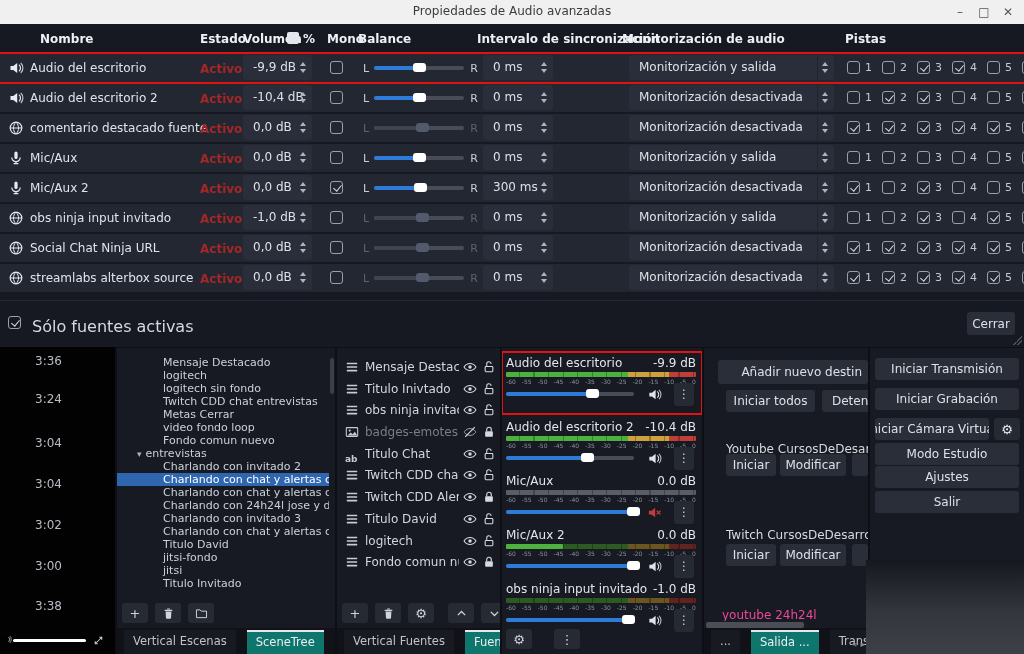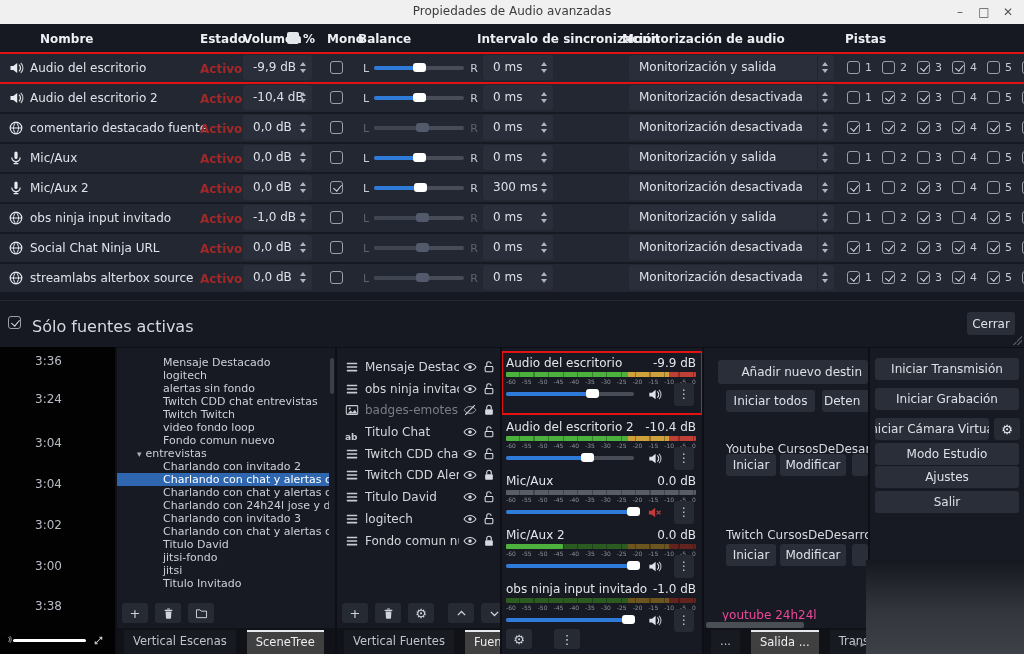--- a/index.html
+++ b/index.html
@@ -80,21 +80,21 @@
   .titem .caret{margin-right:4px;font-size:9px;color:#aab0b8}
   .titem.selected{background:var(--c-selection);color:#fff}
   .sb{position:absolute;right:1px;top:10px;width:4px;height:36px;background:#3a3f49;border-radius:2px}
   .toolstrip{position:absolute;left:0;right:0;top:252px;height:26px;background:inherit;display:flex;align-items:center;gap:7px;padding-left:5px}
   .tbtn{width:26px;height:20px;background:#262a33;border-radius:3px;color:#cfd3da;
         display:flex;align-items:center;justify-content:center;font-size:13px;flex:none}
   .tbtn .ic{width:13px;height:13px}
   .tgap{width:4px}
   .tabbar{position:absolute;left:0;right:0;bottom:0;height:26px;background:#101218;display:flex;align-items:flex-end;padding-left:7px;gap:11px}
   .tab{height:24px;line-height:22px;padding:0 9px;font-size:11.5px;color:#bfc3ca;background:#171a21;white-space:nowrap}
-  .tab.active{background:#404040;color:#eceef1;border-top:2px solid #e6e8eb;line-height:20px}
+  .tab.active{background:#0f766e;color:#eceef1;border-top:2px solid #e6e8eb;line-height:20px}
   .srow{position:relative;height:21.7px}
   .srow .sic{position:absolute;left:8px;top:4px;width:14px;height:14px;color:#c8ccd2}
   .srow .sname{position:absolute;left:28px;top:4px;font-size:12px;color:#d3d6db;white-space:nowrap;max-width:94px;overflow:hidden}
   .srow.dim .sname{color:#787d86}
   .srow .seye{position:absolute;right:23px;top:4px;width:14px;height:14px;color:#d6dae0}
   .srow .slock{position:absolute;right:4px;top:4px;width:14px;height:14px;color:#d6dae0}
   .abicon{font-size:9px;font-weight:bold;color:#c8ccd2;line-height:14px}
   .srclist{position:absolute;left:0;top:8px;right:0}
   .mxblock{position:absolute;left:4px;right:4px;height:54px}
   .mxblock.annotated{outline:2px solid var(--c-annotation);outline-offset:3px}
@@ -113,21 +113,21 @@
             font-size:6px;color:#8b919b}
   .mx-slider{position:absolute;left:0;top:33px;width:128px;height:11px}
   .mx-track{position:absolute;left:0;right:0;top:3px;height:4px;background:#474c57;border-radius:2px}
   .mx-mute{position:absolute;left:141px;top:31px;width:15px;height:15px;color:#dfe3e9}
   .mx-mute.muted{color:var(--c-mute)}
   .mx-dots{position:absolute;left:168px;top:27px;width:20px;height:23px;background:#262a33;border-radius:3px;
            color:#ccd0d7;font-size:12px;text-align:center;line-height:23px}
   .mixstrip{position:absolute;left:4px;top:281px;display:flex;gap:9px}
   .out-add{position:absolute;left:14px;top:12px;width:150px;height:24px;justify-content:flex-end;padding-right:6px}
   .out-startall{position:absolute;left:22px;top:42px;width:89px;height:22px}
-  .out-stopall{position:absolute;left:118px;top:42px;width:48px;height:22px;justify-content:flex-start;padding-left:2px}
+  .out-stopall{position:absolute;left:118px;top:42px;width:48px;height:22px;justify-content:flex-start;padding-left:10px}
   .ogroup-label{position:absolute;left:22px;font-size:12px;color:#d6d9de;white-space:nowrap}
   .ogroup-btn{position:absolute;height:22px}
   .out-bottom{position:absolute;left:18px;top:260px;height:13px;font-size:12px;line-height:15px;color:#ec4899;overflow:hidden}
   .out-scroll{position:absolute;left:2px;top:274px;width:98px;height:6px;background:#4a4e55;border-radius:2px}
   .tabarrows{position:absolute;right:3px;bottom:5px;display:flex;gap:4px;font-size:9px;color:#8a8f98}
   .ctl-btn{position:absolute;left:5px;width:144px;height:22px}
   .ctl-gear{position:absolute;left:124px;width:26px;height:22px;background:#262a33;border-radius:3px;
             color:#e8ebf0;display:flex;align-items:center;justify-content:center;font-size:13px}
   .corner-shade{position:absolute;left:866px;top:213px;right:0;bottom:0;
             background:linear-gradient(180deg,#16181f,#33363c 55%,#3d4046)}
@@ -664,23 +664,23 @@
       <div class="pa-line"></div>
       <svg class="pa-resize">
           <use href="#i-resize"></use>
         </svg>
     </div>
 
     <div class="dock dock-scenetree">
       <div class="tree" id="scenetree">
           <div class="titem"><span>Mensaje Destacado</span></div>
           <div class="titem"><span>logitech</span></div>
-          <div class="titem"><span>alertas sin fondo</span></div>
+          <div class="titem"><span>logitech sin fondo</span></div>
           <div class="titem"><span>Twitch CDD chat entrevistas</span></div>
-          <div class="titem"><span>Twitch Twitch</span></div>
+          <div class="titem"><span>Metas Cerrar</span></div>
           <div class="titem"><span>video fondo loop</span></div>
           <div class="titem"><span>Fondo comun nuevo</span></div>
           <div class="titem group"><span class="caret">▾</span><span>entrevistas</span></div>
           <div class="titem"><span>Charlando con invitado 2</span></div>
           <div class="titem selected"><span>Charlando con chat y alertas con...</span></div>
           <div class="titem"><span>Charlando con chat y alertas con</span></div>
           <div class="titem"><span>Charlando con 24h24l jose y dos ...</span></div>
           <div class="titem"><span>Charlando con invitado 3</span></div>
           <div class="titem"><span>Charlando con chat y alertas con...</span></div>
           <div class="titem"><span>Titulo David</span></div>
@@ -711,20 +711,38 @@
 
     <div class="dock dock-sources">
       <div class="srclist" id="sources">
           <div class="srow">
             <span class="sic">
               <svg class="ic " viewBox="0 0 16 16">
                 <use href="#i-list"></use>
               </svg>
             </span>
             <span class="sname">Mensaje Destacad</span>
+            <span class="seye">
+              <svg class="ic " viewBox="0 0 16 16">
+                <use href="#i-eye"></use>
+              </svg>
+            </span>
+            <span class="slock">
+              <svg class="ic " viewBox="0 0 16 16">
+                <use href="#i-lock-open"></use>
+              </svg>
+            </span>
+          </div>
+          <div class="srow">
+            <span class="sic">
+              <svg class="ic " viewBox="0 0 16 16">
+                <use href="#i-list"></use>
+              </svg>
+            </span>
+            <span class="sname">Titulo Inivtado</span>
             <span class="seye">
               <svg class="ic " viewBox="0 0 16 16">
                 <use href="#i-eye"></use>
               </svg>
             </span>
             <span class="slock">
               <svg class="ic " viewBox="0 0 16 16">
                 <use href="#i-lock-open"></use>
               </svg>
             </span>

